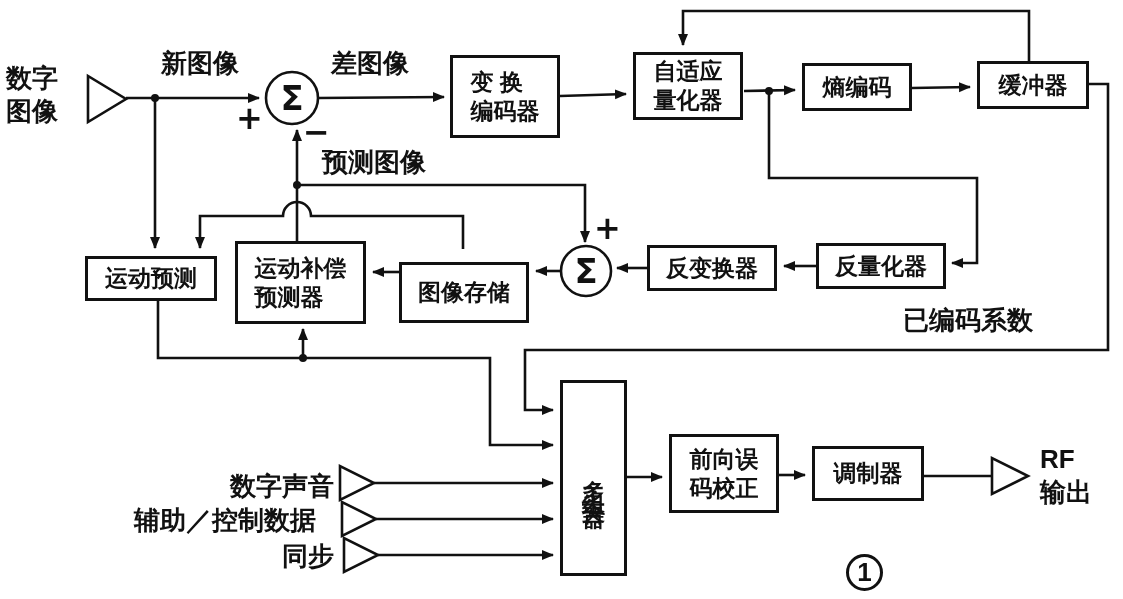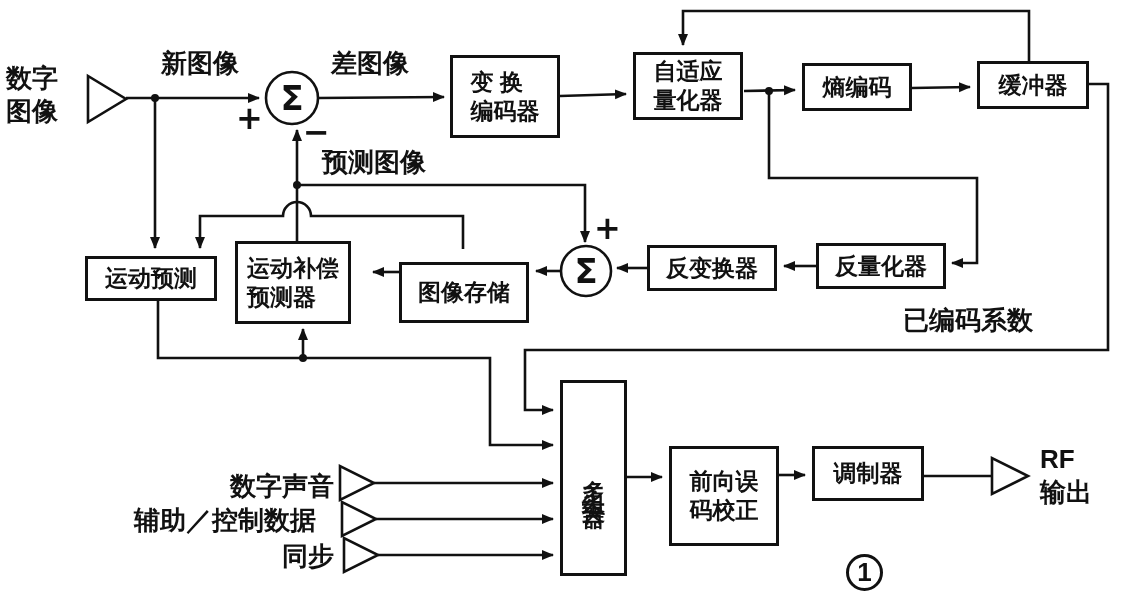--- a/index.html
+++ b/index.html
@@ -114,27 +114,27 @@
     </g>
   </svg>
 
   <div class="box" style="left:450px;top:55px;width:110px;height:83px">变  换
 编码器</div>
   <div class="box" style="left:633px;top:52px;width:110px;height:68px">自适应
 量化器</div>
   <div class="box" style="left:802px;top:63px;width:110px;height:48px">熵编码</div>
   <div class="box" style="left:977px;top:61px;width:112px;height:48px">缓冲器</div>
   <div class="box" style="left:85px;top:256px;width:132px;height:45px">运动预测</div>
-  <div class="box" style="left:235px;top:241px;width:116px;height:83px">运动补偿
+  <div class="box" style="left:235px;top:241px;width:131px;height:83px">运动补偿
 预测器</div>
   <div class="box" style="left:399px;top:262px;width:130px;height:61px">图像存储</div>
   <div class="box" style="left:647px;top:245px;width:130px;height:46px">反变换器</div>
   <div class="box" style="left:816px;top:243px;width:130px;height:46px">反量化器</div>
   <div class="box vtext" style="left:560px;top:380px;width:67px;height:196px">多工组合器</div>
-  <div class="box" style="left:669px;top:446px;width:110px;height:100px">前向误
+  <div class="box" style="left:669px;top:434px;width:110px;height:79px">前向误
 码校正</div>
   <div class="box" style="left:812px;top:446px;width:112px;height:55px">调制器</div>
 
   <div class="sigma" style="left:272px;top:78px">Σ</div>
   <div class="sigma" style="left:566px;top:251px">Σ</div>
   <div class="sign" style="left:236px;top:102px">+</div>
   <div class="sign" style="left:303px;top:116px">−</div>
   <div class="sign" style="left:594px;top:212px">+</div>
 
   <div class="lbl" style="left:6px;top:62px">数字

